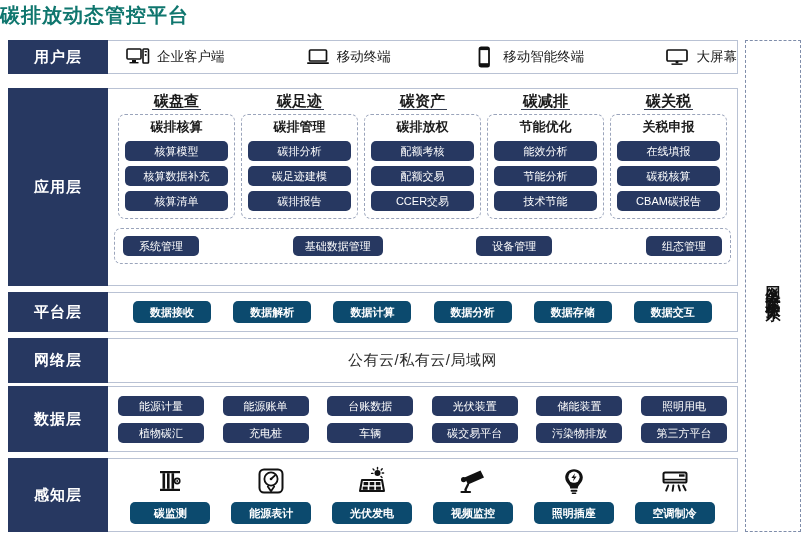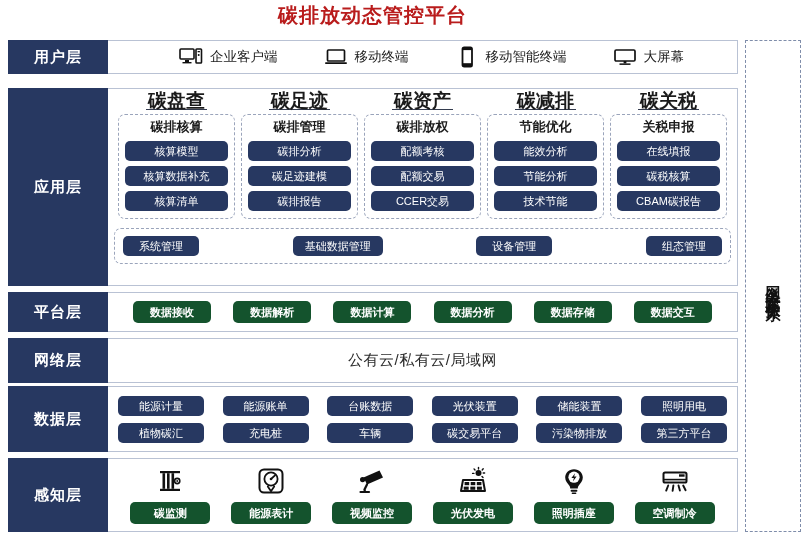--- a/index.html
+++ b/index.html
@@ -8,22 +8,22 @@
     background:#ffffff;
     font-family:"Liberation Sans","DejaVu Sans",sans-serif;
     overflow:hidden;
     position:relative;
   }
   #root{position:relative;width:810px;height:540px;}
 
   
   .title{
     position:absolute;left:0;top:2px;width:745px;
-    text-align:center;
-    font-size:20px;font-weight:bold;color:#b91c1c;
+    text-align:left;
+    font-size:20px;font-weight:bold;color:#0f766e;
     letter-spacing:1px;
   }
 
   
   .layer{
     position:absolute;
     display:flex;
     box-sizing:border-box;
     border:1px solid #b9c2d4;
     background:#ffffff;
@@ -41,33 +41,33 @@
   .layer-body{
     flex:1 1 auto;
     position:relative;
     display:flex;
     align-items:center;
     background:#ffffff;
   }
 
   
   #layer-user{left:8px;top:40px;width:730px;height:34px;}
-  #layer-user .layer-body{justify-content:center;padding-left:18px;gap:12px;}
+  #layer-user .layer-body{justify-content:space-between;padding-left:18px;gap:12px;}
   .user-item{display:flex;align-items:center;gap:7px;font-size:13.5px;color:#1a1a1a;}
   .user-item + .user-item{margin-left:34px;}
   .user-ico{width:24px;height:22px;display:flex;align-items:center;justify-content:center;}
   .user-ico svg{display:block;}
 
   
   #layer-app{left:8px;top:88px;width:730px;height:198px;}
   #layer-app .layer-body{flex-direction:column;align-items:stretch;justify-content:flex-start;padding:4px 6px 6px 6px;}
   .app-cols{display:flex;justify-content:space-between;gap:6px;padding:0 4px;}
   .app-col{flex:1 1 0;min-width:0;display:flex;flex-direction:column;align-items:center;}
   .app-col-title{
-    font-size:19px;font-weight:bold;color:#1b1b1b;
+    font-size:15px;font-weight:bold;color:#1b1b1b;
     border-bottom:1.6px solid #333b4e;
     padding:0 2px 1px 2px;margin-bottom:4px;line-height:15px;
   }
   .app-group{
     width:100%;box-sizing:border-box;
     border:1.3px dashed #9aa4bb;border-radius:7px;
     padding:4px 6px 7px 6px;
     display:flex;flex-direction:column;align-items:center;gap:5px;
     background:#fff;
   }
@@ -88,21 +88,21 @@
     border:1.3px dashed #9aa4bb;border-radius:7px;
     padding:7px 8px;
     display:flex;justify-content:space-between;align-items:center;gap:20px;
   }
   .app-common .pill-navy{width:auto;min-width:76px;padding:4px 12px;}
 
   
   #layer-platform{left:8px;top:292px;width:730px;height:40px;}
   #layer-platform .layer-body{justify-content:space-around;padding:0 14px;}
   .pill-yellow{
-    background:#14532d;color:#ffffff;
+    background:#0c4a6e;color:#ffffff;
     font-size:11px;font-weight:bold;
     border-radius:5px;
     padding:5px 0;
     width:78px;text-align:center;
     line-height:12px;
     white-space:nowrap;
   }
 
   
   #layer-network{left:8px;top:338px;width:730px;height:45px;}
@@ -331,33 +331,20 @@
         <span class="sense-ico">
           <svg width="30" height="30" viewBox="0 0 30 30">
             <rect x="3.5" y="3.5" width="23" height="23" rx="4.5" fill="none" stroke="#111" stroke-width="2"></rect>
             <circle cx="15" cy="13" r="6.6" fill="none" stroke="#111" stroke-width="1.8"></circle>
             <path d="M15 13 L19 9.3" stroke="#111" stroke-width="1.8" stroke-linecap="round"></path>
             <circle cx="15" cy="13" r="1.3" fill="#111"></circle>
             <path d="M11.8 20.6 L15 25.2 L18.2 20.6" fill="none" stroke="#111" stroke-width="1.8" stroke-linejoin="round" stroke-linecap="round"></path>
           </svg>
         </span>
         <div class="pill-yellow">能源表计</div>
-      </div>
-
-      <div class="sense-item">
-        <span class="sense-ico">
-          <svg width="30" height="30" viewBox="0 0 30 30">
-            <path d="M6.5 11.5 L22.5 4.5 L26 11.5 L10 18.5 Z" fill="#111"></path>
-            <path d="M10 18.5 L7.5 23.5" stroke="#111" stroke-width="2.2" stroke-linecap="round"></path>
-            <path d="M3.5 26 H12" stroke="#111" stroke-width="2.2" stroke-linecap="round"></path>
-            <path d="M7.7 23.6 V26" stroke="#111" stroke-width="2.2"></path>
-            <circle cx="5.6" cy="13.6" r="2.6" fill="#111"></circle>
-          </svg>
-        </span>
-        <div class="pill-yellow">视频监控</div>
       </div>
 
       <div class="sense-item">
         <span class="sense-ico">
           <svg width="30" height="30" viewBox="0 0 30 30">
             <circle cx="20.5" cy="7" r="3" fill="#111"></circle>
             <g stroke="#111" stroke-width="1.4" stroke-linecap="round">
               <path d="M20.5 1.4 V3"></path>
                 <path d="M25.2 2.8 L24.2 4"></path>
               <path d="M26.6 7 H25.2"></path>
@@ -375,20 +362,33 @@
               <rect x="18.9" y="20.6" width="5" height="3.2"></rect>
             </g>
           </svg>
         </span>
         <div class="pill-yellow">光伏发电</div>
       </div>
 
       <div class="sense-item">
         <span class="sense-ico">
           <svg width="30" height="30" viewBox="0 0 30 30">
+            <path d="M6.5 11.5 L22.5 4.5 L26 11.5 L10 18.5 Z" fill="#111"></path>
+            <path d="M10 18.5 L7.5 23.5" stroke="#111" stroke-width="2.2" stroke-linecap="round"></path>
+            <path d="M3.5 26 H12" stroke="#111" stroke-width="2.2" stroke-linecap="round"></path>
+            <path d="M7.7 23.6 V26" stroke="#111" stroke-width="2.2"></path>
+            <circle cx="5.6" cy="13.6" r="2.6" fill="#111"></circle>
+          </svg>
+        </span>
+        <div class="pill-yellow">视频监控</div>
+      </div>
+
+      <div class="sense-item">
+        <span class="sense-ico">
+          <svg width="30" height="30" viewBox="0 0 30 30">
             <path d="M15 3.2 C9.6 3.2 6.2 7.2 6.2 11.6 C6.2 15.2 8.6 17.4 10.2 19.6 C11 20.7 11.2 21.6 11.2 22.6 H18.8 C18.8 21.6 19 20.7 19.8 19.6 C21.4 17.4 23.8 15.2 23.8 11.6 C23.8 7.2 20.4 3.2 15 3.2 Z" fill="#111"></path>
             <circle cx="15" cy="11.2" r="5.6" fill="#ffffff"></circle>
             <path d="M16.1 7.2 L12.4 12.1 H14.9 L13.9 15.6 L17.6 10.6 H15.1 Z" fill="#111"></path>
             <rect x="11.6" y="23.8" width="6.8" height="1.9" rx="0.9" fill="#111"></rect>
             <rect x="12.6" y="26.4" width="4.8" height="1.7" rx="0.8" fill="#111"></rect>
           </svg>
         </span>
         <div class="pill-yellow">照明插座</div>
       </div>
 

